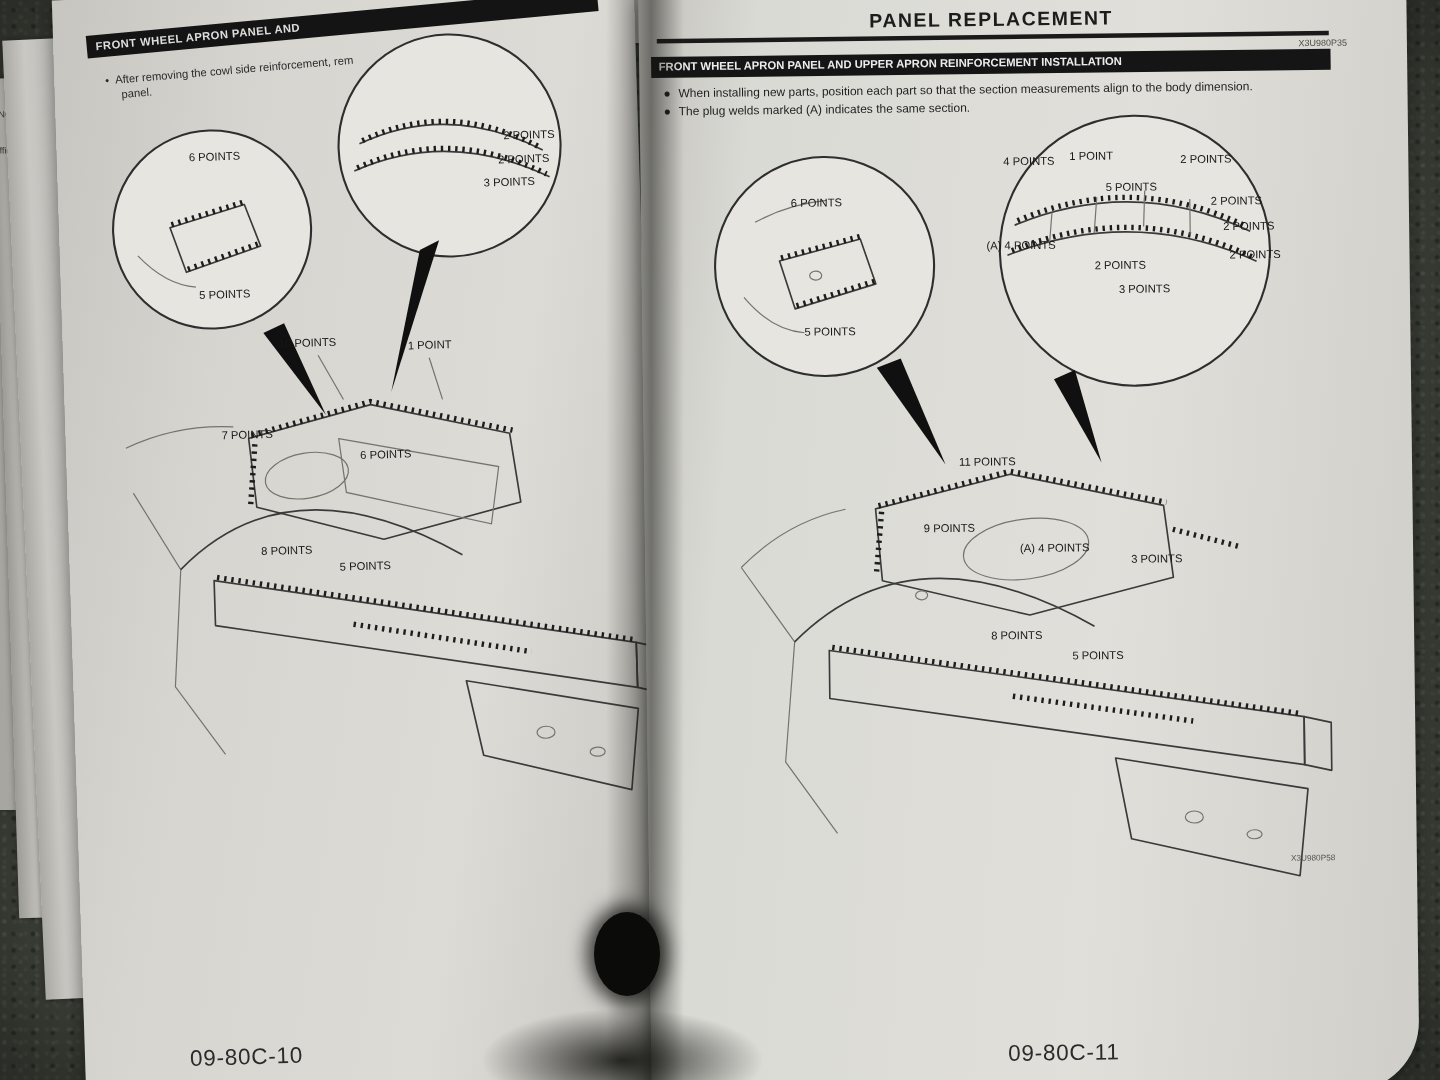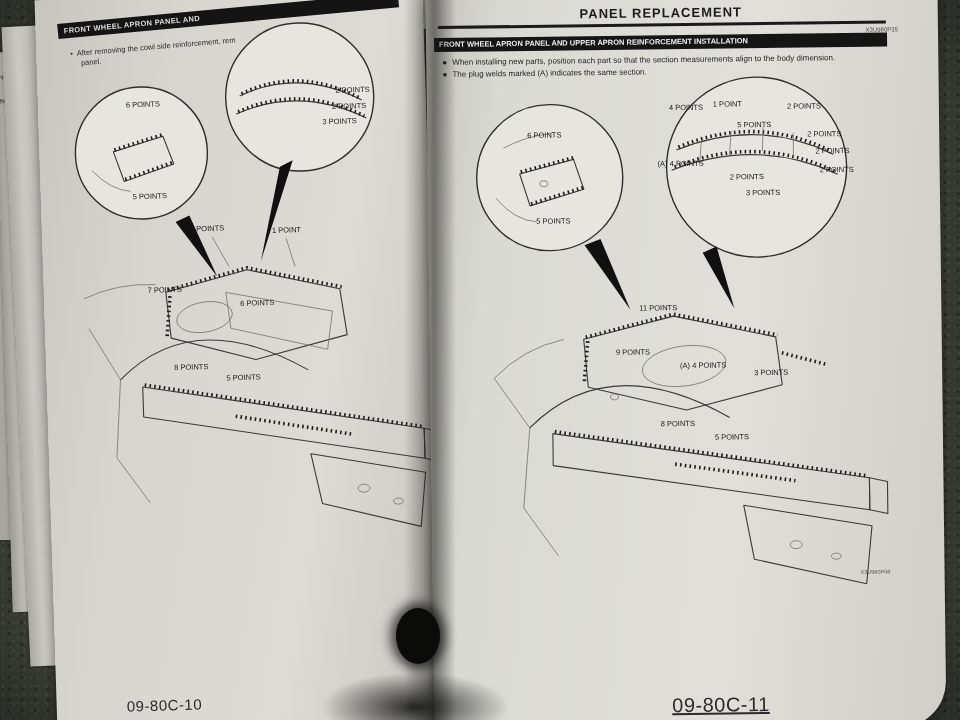--- a/index.html
+++ b/index.html
@@ -50,21 +50,21 @@
   
   .rp-title{position:absolute;top:9px;left:0;width:470px;text-align:center;font-size:13px;
       font-weight:bold;color:#1c1c1c;letter-spacing:1px;}
   .rp-rule{position:absolute;top:27px;left:12px;width:448px;height:3px;background:#1a1a1a;}
   .rp-bar{position:absolute;top:39px;left:8px;width:448px;height:14px;background:#151515;color:#ececec;
       font-size:7.5px;font-weight:bold;line-height:14px;padding-left:5px;white-space:nowrap;overflow:hidden;}
   .rp-code{position:absolute;top:33px;right:40px;font-size:6px;color:#4a4a46;}
   .rp-bullets{position:absolute;top:58px;left:16px;width:460px;font-size:8px;color:#1e1e1e;line-height:1.45;}
   .rp-bullets .row{display:flex;}
   .rp-bullets .dot{width:10px;}
-  .rp-pagenum{position:absolute;top:698px;left:238px;font-size:20px;color:#2b2b2b;letter-spacing:0.5px;text-decoration:underline;}
+  .rp-pagenum{position:absolute;top:698px;left:238px;font-size:15px;color:#2b2b2b;letter-spacing:0.5px;}
 
   
   svg.fig{position:absolute;overflow:visible;}
   .lp-fig{top:60px;left:4px;width:378px;height:480px;}
   .rp-fig{top:80px;left:4px;width:500px;height:530px;}
   .inset{fill:#e6e5e0;stroke:#2e2e2e;stroke-width:1.4;}
   .ol{fill:none;stroke:#3a3a3a;stroke-width:1.1;stroke-linejoin:round;}
   .ol-light{fill:none;stroke:#74746e;stroke-width:0.8;}
   .weld{fill:none;stroke:#1d1d1d;stroke-width:3.6;stroke-dasharray:1.6 3.2;}
   .pointer{fill:#101010;}

